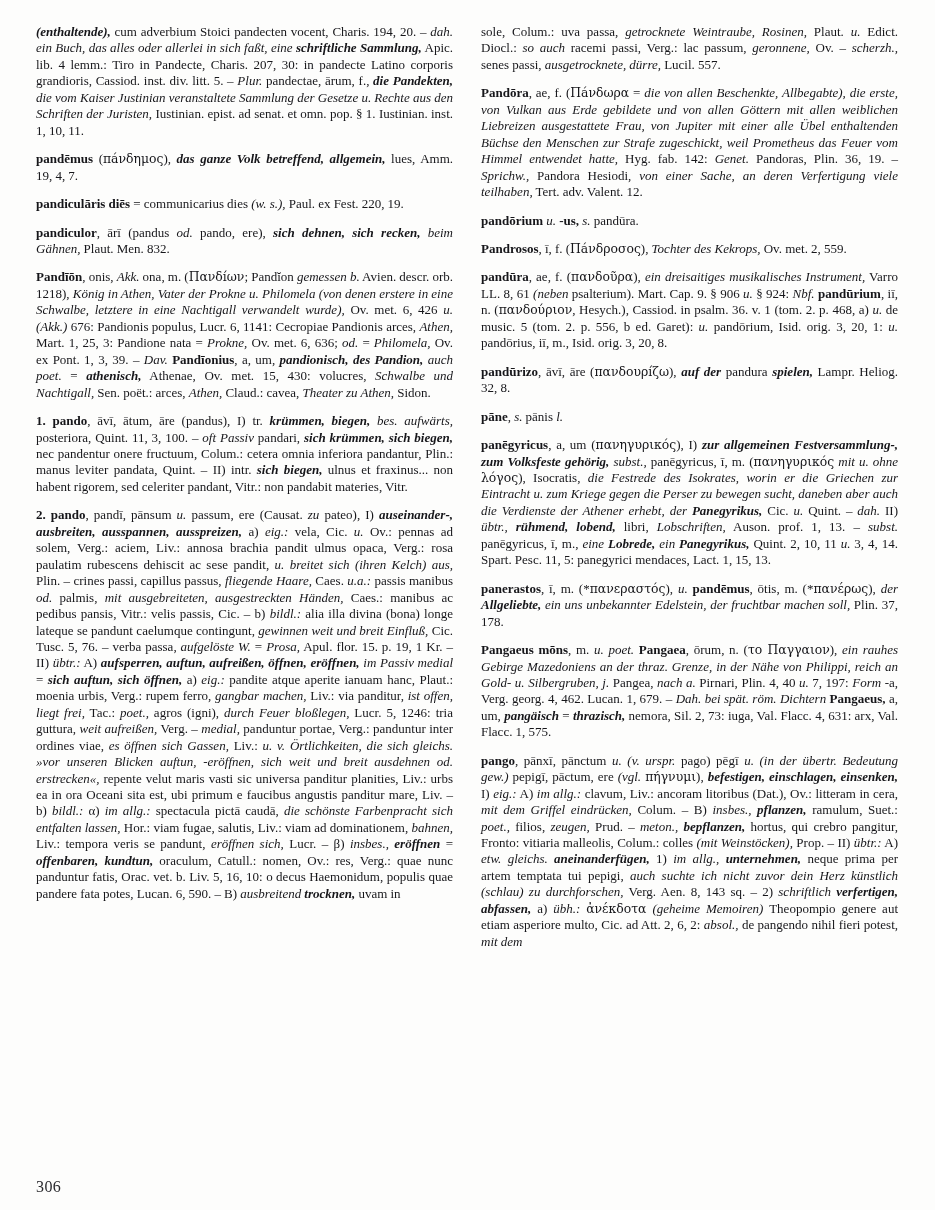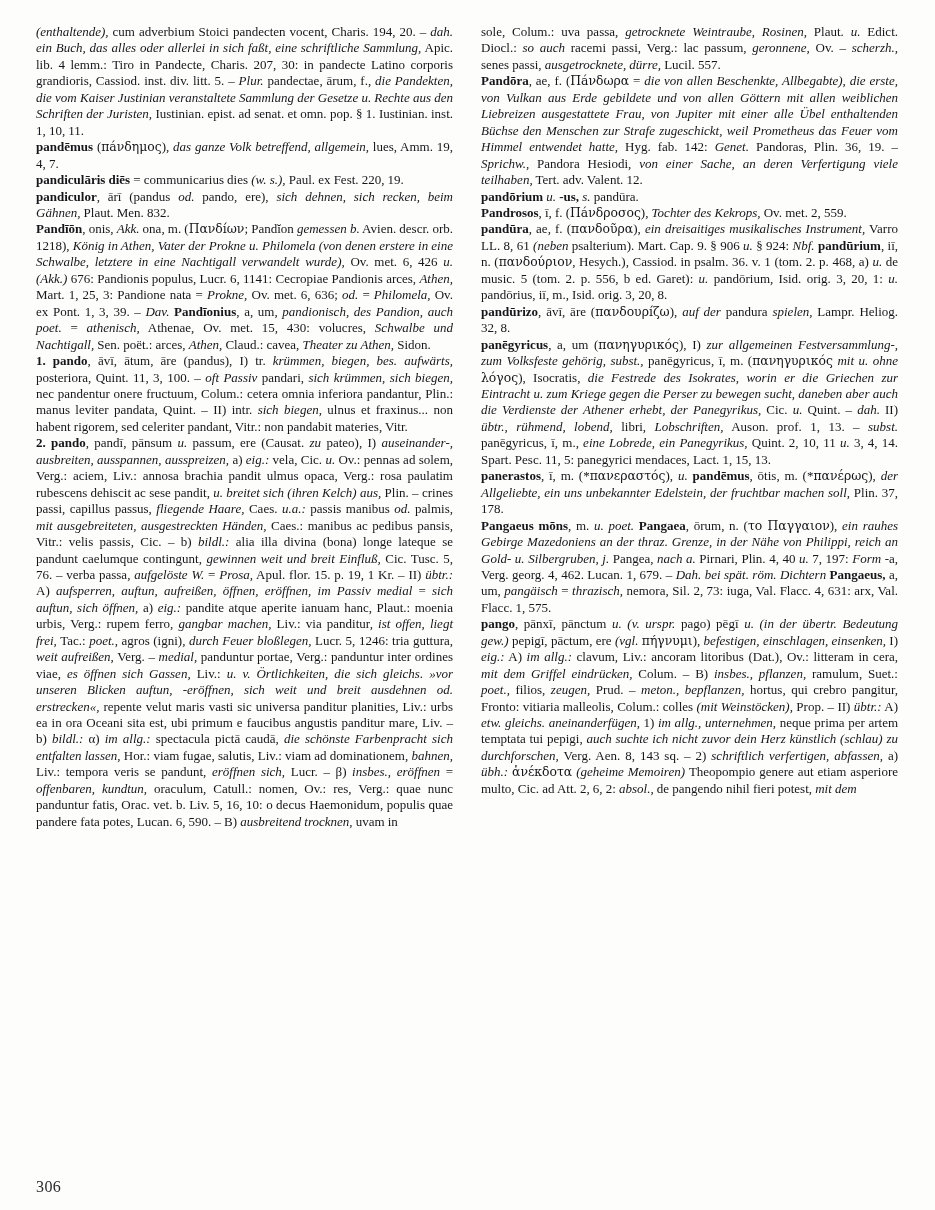--- a/index.html
+++ b/index.html
@@ -39,29 +39,29 @@
     text-align: justify;
     text-justify: inter-word;
     hyphens: manual;
     word-spacing: -0.1px;
   }
   .entry {
     margin: 0;
     padding: 0;
     text-indent: 0;
   }
-  .entry + .entry { margin-top: 0; }
+  .entry + .entry { margin-top: 12px; }
   b, .hw {
     font-weight: bold;
   }
   i, .de {
     font-style: italic;
   }
   .bi {
-    font-weight: normal;
+    font-weight: bold;
     font-style: italic;
   }
   .gr {
     font-family: "DejaVu Serif", "Liberation Serif", serif;
     font-style: normal;
     font-size: 12.4px;
   }
   #folio {
     position: absolute;
     left: 36px;
@@ -88,20 +88,21 @@
         <p class="entry"><b>1. pando</b>, āvī, ātum, āre (pandus), I) tr. <span class="bi">krümmen, biegen,</span> <i>bes. aufwärts,</i> posteriora, Quint. 11, 3, 100. – <i>oft Passiv</i> pandari, <span class="bi">sich krümmen, sich biegen,</span> nec pandentur onere fructuum, Colum.: cetera omnia inferiora pandantur, Plin.: manus leviter pandata, Quint. – II) intr. <span class="bi">sich biegen,</span> ulnus et fraxinus... non habent rigorem, sed celeriter pandant, Vitr.: non pandabit materies, Vitr.</p>
         <p class="entry"><b>2. pando</b>, pandī, pānsum <i>u.</i> passum, ere (Causat. <i>zu</i> pateo), I) <span class="bi">auseinander-, ausbreiten, ausspannen, ausspreizen,</span> a) <i>eig.:</i> vela, Cic. <i>u.</i> Ov.: pennas ad solem, Verg.: aciem, Liv.: annosa brachia pandit ulmus opaca, Verg.: rosa paulatim rubescens dehiscit ac sese pandit, <i>u. breitet sich (ihren Kelch) aus,</i> Plin. – crines passi, capillus passus, <i>fliegende Haare,</i> Caes. <i>u.a.:</i> passis manibus <i>od.</i> palmis, <i>mit ausgebreiteten, ausgestreckten Händen,</i> Caes.: manibus ac pedibus pansis, Vitr.: velis passis, Cic. – b) <i>bildl.:</i> alia illa divina (bona) longe lateque se pandunt caelumque contingunt, <i>gewinnen weit und breit Einfluß,</i> Cic. Tusc. 5, 76. – verba passa, <i>aufgelöste W.</i> = <i>Prosa,</i> Apul. flor. 15. p. 19, 1 Kr. – II) <i>übtr.:</i> A) <span class="bi">aufsperren, auftun, aufreißen, öffnen, eröffnen,</span> <i>im Passiv medial</i> = <span class="bi">sich auftun, sich öffnen,</span> a) <i>eig.:</i> pandite atque aperite ianuam hanc, Plaut.: moenia urbis, Verg.: rupem ferro, <i>gangbar machen,</i> Liv.: via panditur, <i>ist offen, liegt frei,</i> Tac.: <i>poet.,</i> agros (igni), <i>durch Feuer bloßlegen,</i> Lucr. 5, 1246: tria guttura, <i>weit aufreißen,</i> Verg. – <i>medial,</i> panduntur portae, Verg.: panduntur inter ordines viae, <i>es öffnen sich Gassen,</i> Liv.: <i>u. v. Örtlichkeiten, die sich gleichs. »vor unseren Blicken auftun, -eröffnen, sich weit und breit ausdehnen od. erstrecken«,</i> repente velut maris vasti sic universa panditur planities, Liv.: urbs ea in ora Oceani sita est, ubi primum e faucibus angustis panditur mare, Liv. – b) <i>bildl.:</i> α) <i>im allg.:</i> spectacula pictā caudā, <i>die schönste Farbenpracht sich entfalten lassen,</i> Hor.: viam fugae, salutis, Liv.: viam ad dominationem, <i>bahnen,</i> Liv.: tempora veris se pandunt, <i>eröffnen sich,</i> Lucr. – β) <i>insbes.,</i> <span class="bi">eröffnen</span> = <span class="bi">offenbaren, kundtun,</span> oraculum, Catull.: nomen, Ov.: res, Verg.: quae nunc panduntur fatis, Orac. vet. b. Liv. 5, 16, 10: o decus Haemonidum, populis quae pandere fata potes, Lucan. 6, 590. – B) <i>ausbreitend</i> <span class="bi">trocknen,</span> uvam in</p>
       </div>
     <div class="col" id="col-right">
         <p class="entry">sole, Colum.: uva passa, <i>getrocknete Weintraube, Rosinen,</i> Plaut. <i>u.</i> Edict. Diocl.: <i>so auch</i> racemi passi, Verg.: lac passum, <i>geronnene,</i> Ov. – <i>scherzh.,</i> senes passi, <i>ausgetrocknete, dürre,</i> Lucil. 557.</p>
         <p class="entry"><b>Pandōra</b>, ae, f. (<span class="gr">Πáνδωρα</span> = <i>die von allen Beschenkte, Allbegabte), die erste, von Vulkan aus Erde gebildete und von allen Göttern mit allen weiblichen Liebreizen ausgestattete Frau, von Jupiter mit einer alle Übel enthaltenden Büchse den Menschen zur Strafe zugeschickt, weil Prometheus das Feuer vom Himmel entwendet hatte,</i> Hyg. fab. 142: <i>Genet.</i> Pandoras, Plin. 36, 19. – <i>Sprichw.,</i> Pandora Hesiodi, <i>von einer Sache, an deren Verfertigung viele teilhaben,</i> Tert. adv. Valent. 12.</p>
         <p class="entry"><b>pandōrium</b> <i>u.</i> <b>-us,</b> <i>s.</i> pandūra.</p>
         <p class="entry"><b>Pandrosos</b>, ī, f. (<span class="gr">Πáνδροσος</span>), <i>Tochter des Kekrops,</i> Ov. met. 2, 559.</p>
         <p class="entry"><b>pandūra</b>, ae, f. (<span class="gr">πανδοῦρα</span>), <i>ein dreisaitiges musikalisches Instrument,</i> Varro LL. 8, 61 <i>(neben</i> psalterium). Mart. Cap. 9. § 906 <i>u.</i> § 924: <i>Nbf.</i> <b>pandūrium</b>, iī, n. (<span class="gr">πανδούριον</span>, Hesych.), Cassiod. in psalm. 36. v. 1 (tom. 2. p. 468, a) <i>u.</i> de music. 5 (tom. 2. p. 556, b ed. Garet): <i>u.</i> pandōrium, Isid. orig. 3, 20, 1: <i>u.</i> pandōrius, iī, m., Isid. orig. 3, 20, 8.</p>
         <p class="entry"><b>pandūrizo</b>, āvī, āre (<span class="gr">πανδουρíζω</span>), <span class="bi">auf der</span> pandura <span class="bi">spielen,</span> Lampr. Heliog. 32, 8.</p>
+        <p class="entry"><b>pāne</b>, <i>s.</i> pānis <i>l.</i></p>
         <p class="entry"><b>panēgyricus</b>, a, um (<span class="gr">πανηγυρικóς</span>), I) <span class="bi">zur allgemeinen Festversammlung-, zum Volksfeste gehörig,</span> <i>subst.,</i> panēgyricus, ī, m. (<span class="gr">πανηγυρικóς</span> <i>mit u. ohne</i> <span class="gr">λóγος</span>), Isocratis, <i>die Festrede des Isokrates, worin er die Griechen zur Eintracht u. zum Kriege gegen die Perser zu bewegen sucht, daneben aber auch die Verdienste der Athener erhebt, der</i> <span class="bi">Panegyrikus,</span> Cic. <i>u.</i> Quint. – <i>dah.</i> II) <i>übtr.,</i> <span class="bi">rühmend, lobend,</span> libri, <i>Lobschriften,</i> Auson. prof. 1, 13. – <i>subst.</i> panēgyricus, ī, m., <i>eine</i> <span class="bi">Lobrede,</span> <i>ein</i> <span class="bi">Panegyrikus,</span> Quint. 2, 10, 11 <i>u.</i> 3, 4, 14. Spart. Pesc. 11, 5: panegyrici mendaces, Lact. 1, 15, 13.</p>
         <p class="entry"><b>panerastos</b>, ī, m. (*<span class="gr">πανεραστóς</span>), <i>u.</i> <b>pandēmus</b>, ōtis, m. (*<span class="gr">πανέρως</span>), <i>der</i> <span class="bi">Allgeliebte,</span> <i>ein uns unbekannter Edelstein, der fruchtbar machen soll,</i> Plin. 37, 178.</p>
         <p class="entry"><b>Pangaeus mōns</b>, m. <i>u. poet.</i> <b>Pangaea</b>, ōrum, n. (<span class="gr">το Παγγαιον</span>), <i>ein rauhes Gebirge Mazedoniens an der thraz. Grenze, in der Nähe von Philippi, reich an Gold- u. Silbergruben, j.</i> Pangea, <i>nach a.</i> Pirnari, Plin. 4, 40 <i>u.</i> 7, 197: <i>Form</i> -a, Verg. georg. 4, 462. Lucan. 1, 679. – <i>Dah. bei spät. röm. Dichtern</i> <b>Pangaeus,</b> a, um, <span class="bi">pangäisch</span> = <span class="bi">thrazisch,</span> nemora, Sil. 2, 73: iuga, Val. Flacc. 4, 631: arx, Val. Flacc. 1, 575.</p>
         <p class="entry"><b>pango</b>, pānxī, pānctum <i>u. (v. urspr.</i> pago) pēgī <i>u. (in der übertr. Bedeutung gew.)</i> pepigī, pāctum, ere <i>(vgl.</i> <span class="gr">πήγνυμι</span>), <span class="bi">befestigen, einschlagen, einsenken,</span> I) <i>eig.:</i> A) <i>im allg.:</i> clavum, Liv.: ancoram litoribus (Dat.), Ov.: litteram in cera, <i>mit dem Griffel eindrücken,</i> Colum. – B) <i>insbes.,</i> <span class="bi">pflanzen,</span> ramulum, Suet.: <i>poet.,</i> filios, <i>zeugen,</i> Prud. – <i>meton.,</i> <span class="bi">bepflanzen,</span> hortus, qui crebro pangitur, Fronto: vitiaria malleolis, Colum.: colles <i>(mit Weinstöcken),</i> Prop. – II) <i>übtr.:</i> A) <i>etw. gleichs.</i> <span class="bi">aneinanderfügen,</span> 1) <i>im allg.,</i> <span class="bi">unternehmen,</span> neque prima per artem temptata tui pepigi, <i>auch suchte ich nicht zuvor dein Herz künstlich (schlau) zu durchforschen,</i> Verg. Aen. 8, 143 sq. – 2) <i>schriftlich</i> <span class="bi">verfertigen, abfassen,</span> a) <i>übh.:</i> <span class="gr">ἀνέκδοτα</span> <i>(geheime Memoiren)</i> Theopompio genere aut etiam asperiore multo, Cic. ad Att. 2, 6, 2: <i>absol.,</i> de pangendo nihil fieri potest, <i>mit dem</i></p>
       </div>
 
   </div>
 
   <div id="folio">306</div>
 

